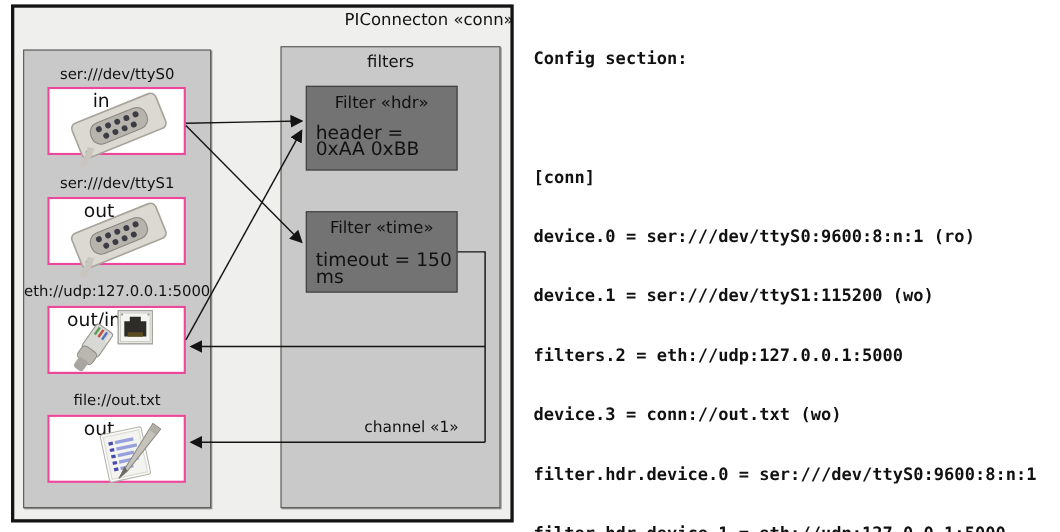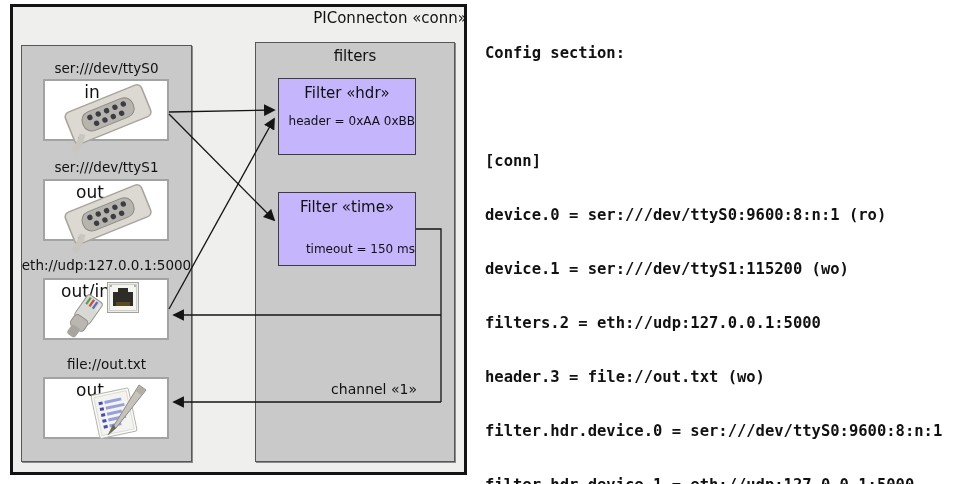--- a/index.html
+++ b/index.html
@@ -11,26 +11,26 @@
 
   
   #diagram{left:0;top:0;width:480px;height:484px;}
   .outer-box{left:10px;top:4px;width:457px;height:471px;border:3px solid #141414;background:#efefee;}
   .diagram-title{left:10px;top:9px;width:457px;text-align:right;font-size:15px;}
   .group-box{background:#c9c9c9;border:1px solid #565656;box-shadow:1px 1px 0 #8b8b8b;}
   #devices-group{left:21px;top:45px;width:171px;height:417px;}
   #filters-group{left:255px;top:42px;width:200px;height:420px;}
   .group-title{left:255px;top:47px;width:200px;text-align:center;font-size:15px;}
   .dev-label{left:21px;width:171px;height:17px;text-align:center;font-size:13.5px;}
-  .white-box{left:43px;width:126px;height:62px;background:#ffffff;border:2px solid #a3a3a3;}
+  .white-box{left:43px;width:126px;height:62px;background:#ffffff;border:2px solid #ec4899;}
   .dir-label{position:absolute;top:1px;left:0;width:100%;text-align:center;font-size:17px;}
   .dir-left{text-align:center;padding-left:16px;width:auto;}
-  .filter-box{left:278px;width:138px;background:#c4b5fd;border:1.5px solid #3d3d3d;}
+  .filter-box{left:278px;width:138px;background:#737373;border:1.5px solid #3d3d3d;}
   .filter-title{text-align:center;font-size:15px;padding-top:5px;}
-  .filter-prop{font-size:12px;padding-left:8px;line-height:15px;text-align:right;}
+  .filter-prop{font-size:17px;padding-left:8px;line-height:15px;}
   .chan-label{left:255px;width:162px;text-align:right;font-size:14px;height:17px;}
   #arrows{left:0;top:0;width:480px;height:484px;pointer-events:none;}
   .icon-svg{position:absolute;overflow:visible;}
 
   
   #config{left:485px;top:8px;width:478px;font-family:"DejaVu Sans Mono", monospace;
           font-size:15.5px;font-weight:bold;line-height:18px;white-space:pre;}
   .cfg-head{height:18px;}
   .cfg-gap{height:18px;}
   .cfg-line{height:18px;}
@@ -148,21 +148,21 @@
     </svg>
   </div>
 
   <div class="abs filter-box" style="top:78px;height:77px">
     <div class="filter-title">Filter «hdr»</div>
     <div class="filter-prop" style="margin-top:12px">header = 0xAA 0xBB</div>
   </div>
 
   <div class="abs filter-box" style="top:192px;height:74px">
     <div class="filter-title">Filter «time»</div>
-    <div class="filter-prop" style="margin-top:26px">timeout = 150 ms</div>
+    <div class="filter-prop" style="margin-top:14px">timeout = 150 ms</div>
   </div>
 
   <div class="abs chan-label" style="top:381px">channel «1»</div>
 
   <svg id="arrows" class="abs" width="480" height="484" viewBox="0 0 480 484">
     <defs>
       <marker id="arr" viewBox="0 0 10 10" refX="8.5" refY="5" markerWidth="9" markerHeight="9" orient="auto-start-reverse">
         <path d="M0,0 L10,5 L0,10 z" fill="#141414"></path>
       </marker>
     </defs>
@@ -177,21 +177,21 @@
   </svg>
 </div>
 
 <div id="config" class="abs">
   <div class="cfg-head">Config section:</div>
   <div class="cfg-gap"></div>
   <div class="cfg-line">[conn]</div>
   <div class="cfg-line">device.0 = ser:///dev/ttyS0:9600:8:n:1 (ro)</div>
   <div class="cfg-line">device.1 = ser:///dev/ttyS1:115200 (wo)</div>
   <div class="cfg-line">filters.2 = eth://udp:127.0.0.1:5000</div>
-  <div class="cfg-line">header.3 = file://out.txt (wo)</div>
+  <div class="cfg-line">device.3 = conn://out.txt (wo)</div>
   <div class="cfg-line">filter.hdr.device.0 = ser:///dev/ttyS0:9600:8:n:1</div>
   <div class="cfg-line">filter.hdr.device.1 = eth://udp:127.0.0.1:5000</div>
   
   
   
   
   
   
   
   

